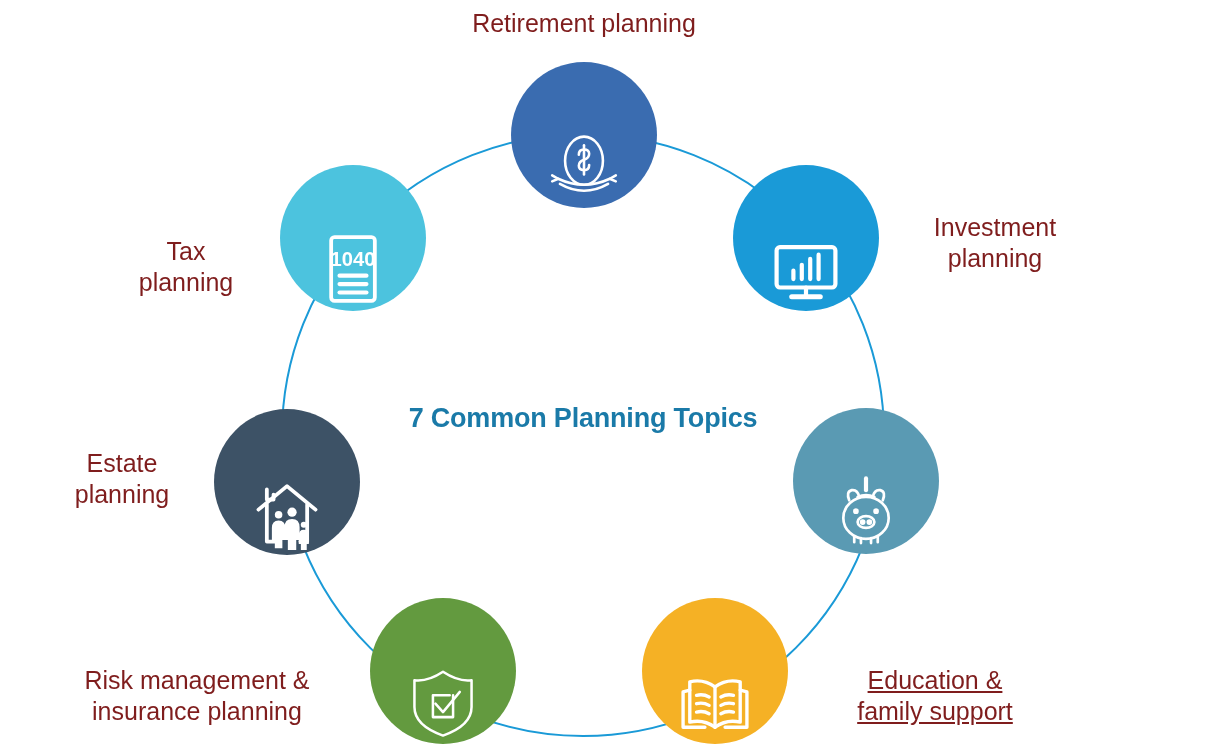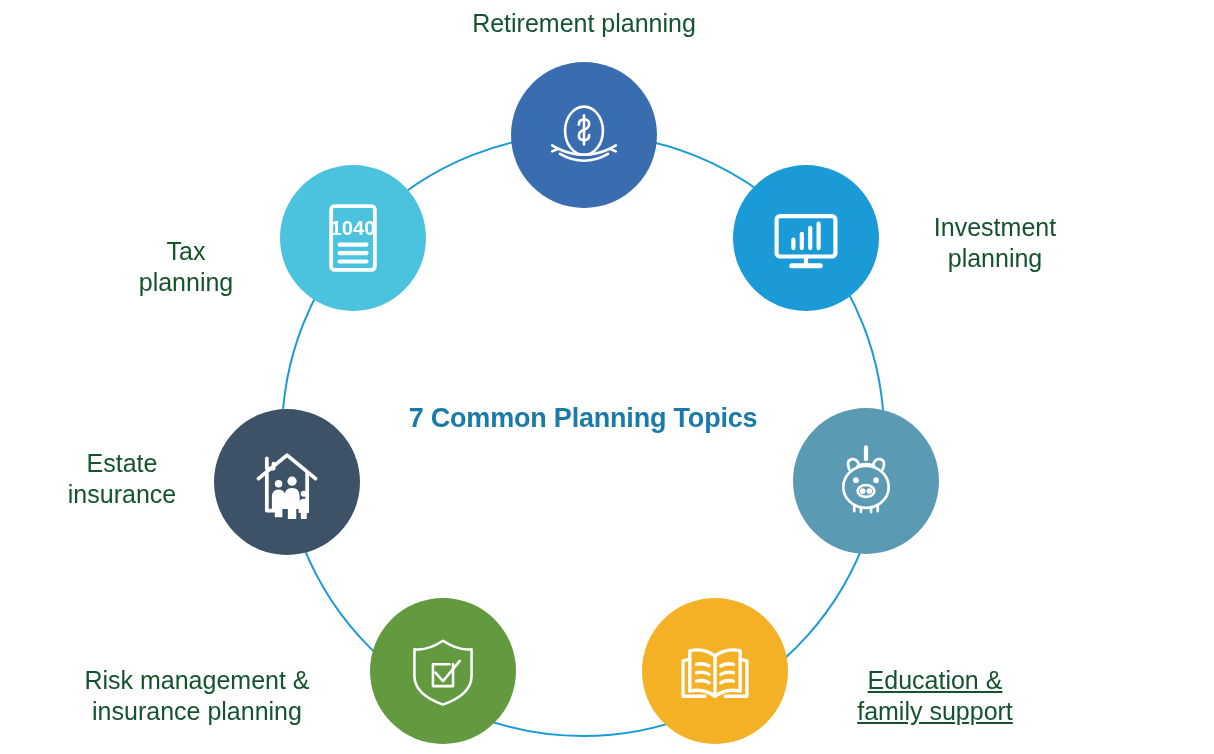--- a/index.html
+++ b/index.html
@@ -40,30 +40,30 @@
     font-family: "Liberation Sans", sans-serif;
     white-space: nowrap;
   }
   
   .node-circle {
     position: absolute;
     width: 146px;
     height: 146px;
     border-radius: 50%;
     display: flex;
-    align-items: center;
+    align-items: flex-end;
     justify-content: center;
   }
   .node-circle svg {
     display: block;
   }
   
   .node-label {
     position: absolute;
-    color: #14532d;
+    color: #7f1d1d;
     font-size: 25px;
     font-weight: 400;
     line-height: 1.22;
     font-family: "Liberation Sans", sans-serif;
     white-space: pre-line;
   }
   .lbl-center { text-align: center; }
   .lbl-left   { text-align: center; }
   .lbl-right  { text-align: center; }
 </style>
@@ -190,18 +190,18 @@
 planning</div>
 
 
   <div class="node-label lbl-right" style="left:820px; top:665px; width:230px;text-decoration:underline;">Education &amp;
 family support</div>
 
   <div class="node-label lbl-left" style="left:42px; top:665px; width:310px;">Risk management &amp;
 insurance planning</div>
 
   <div class="node-label lbl-left" style="left:36px; top:448px; width:172px;">Estate
-insurance</div>
+planning</div>
 
   <div class="node-label lbl-left" style="left:106px; top:192px; width:160px;margin-top:44px;">Tax
 planning</div>
 
 </div>
 
 </body></html>

